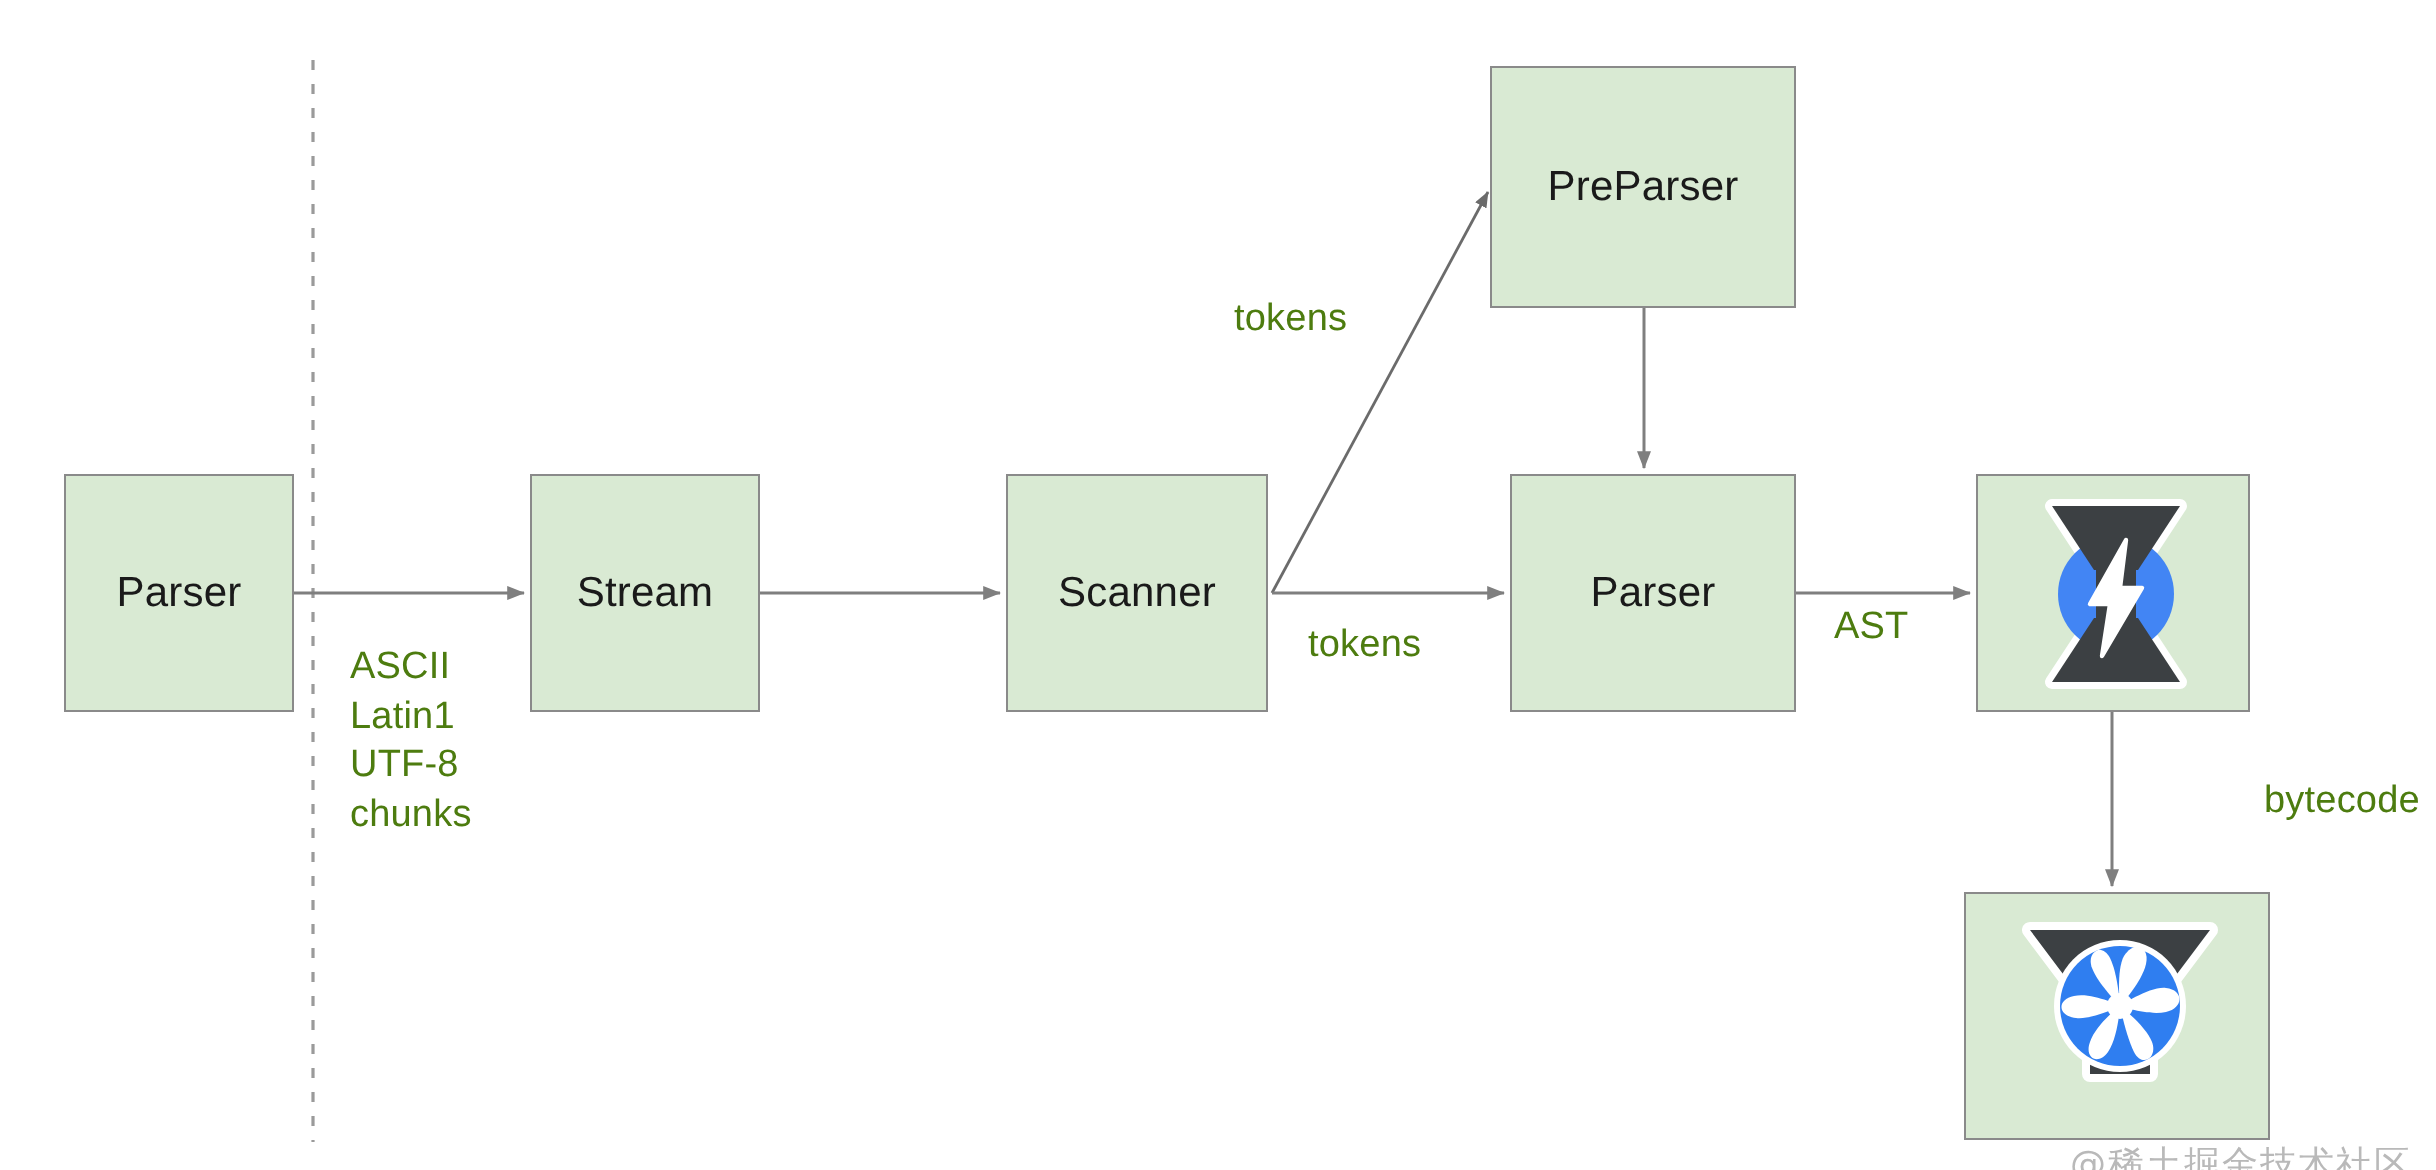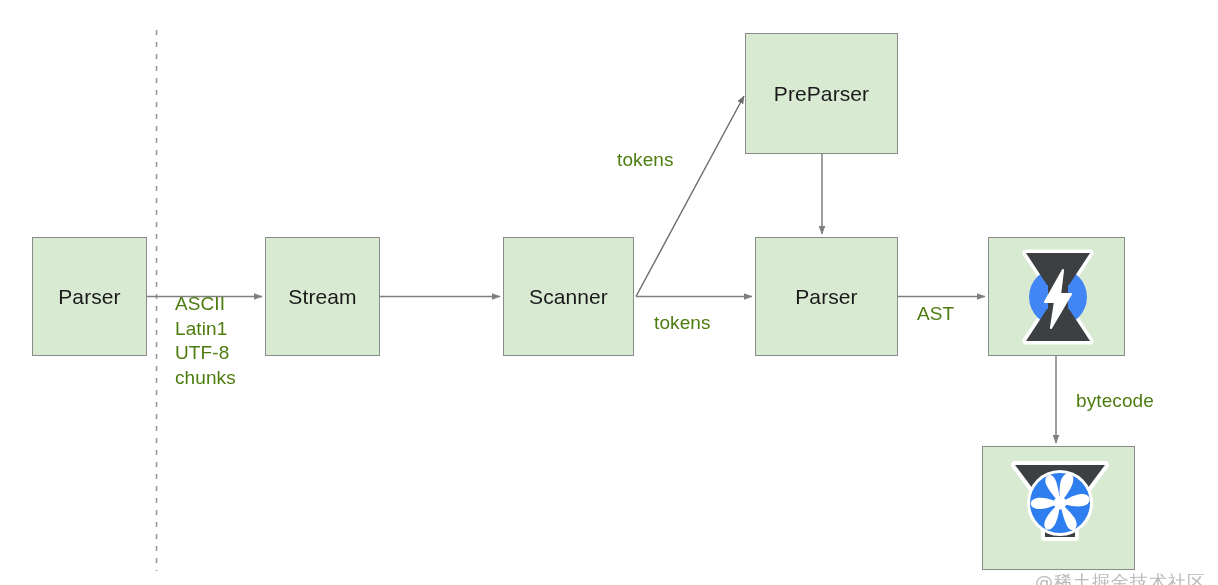--- a/index.html
+++ b/index.html
@@ -161,29 +161,29 @@
           <path d="M49,44 C49,44 48,60 43,67 C38,74 31,70 34,62 C37,53 49,44 49,44 Z"></path>
           <path d="M49,44 C49,44 35,51 27,50 C18,49 17,41 26,39 C35,37 49,44 49,44 Z"></path>
           <path d="M49,44 C49,44 38,33 35,25 C32,17 40,12 44,20 C48,28 49,44 49,44 Z"></path>
         </g>
         <circle cx="49" cy="44" r="6.5" fill="#ffffff"></circle>
       </svg>
     </span>
     <span class="node-label"></span>
   </div>
 
-  <div class="edge-label" style="left:175px; top:292px;">ASCII
+  <div class="edge-label" style="left:175px; top:322px;">ASCII
 Latin1
 UTF-8
 chunks</div>
 
 
   <div class="edge-label" style="left:617px; top:148px;">tokens</div>
 
   <div class="edge-label" style="left:654px; top:311px;">tokens</div>
 
   <div class="edge-label" style="left:917px; top:302px;">AST</div>
 
-  <div class="edge-label" style="left:1076px; top:389px;">bytecode</div>
+  <div class="edge-label" style="left:1132px; top:389px;">bytecode</div>
 
   <div class="watermark" style="left:1035px; top:546px;">@稀土掘金技术社区</div>
 
 </div>
 
 </body></html>

